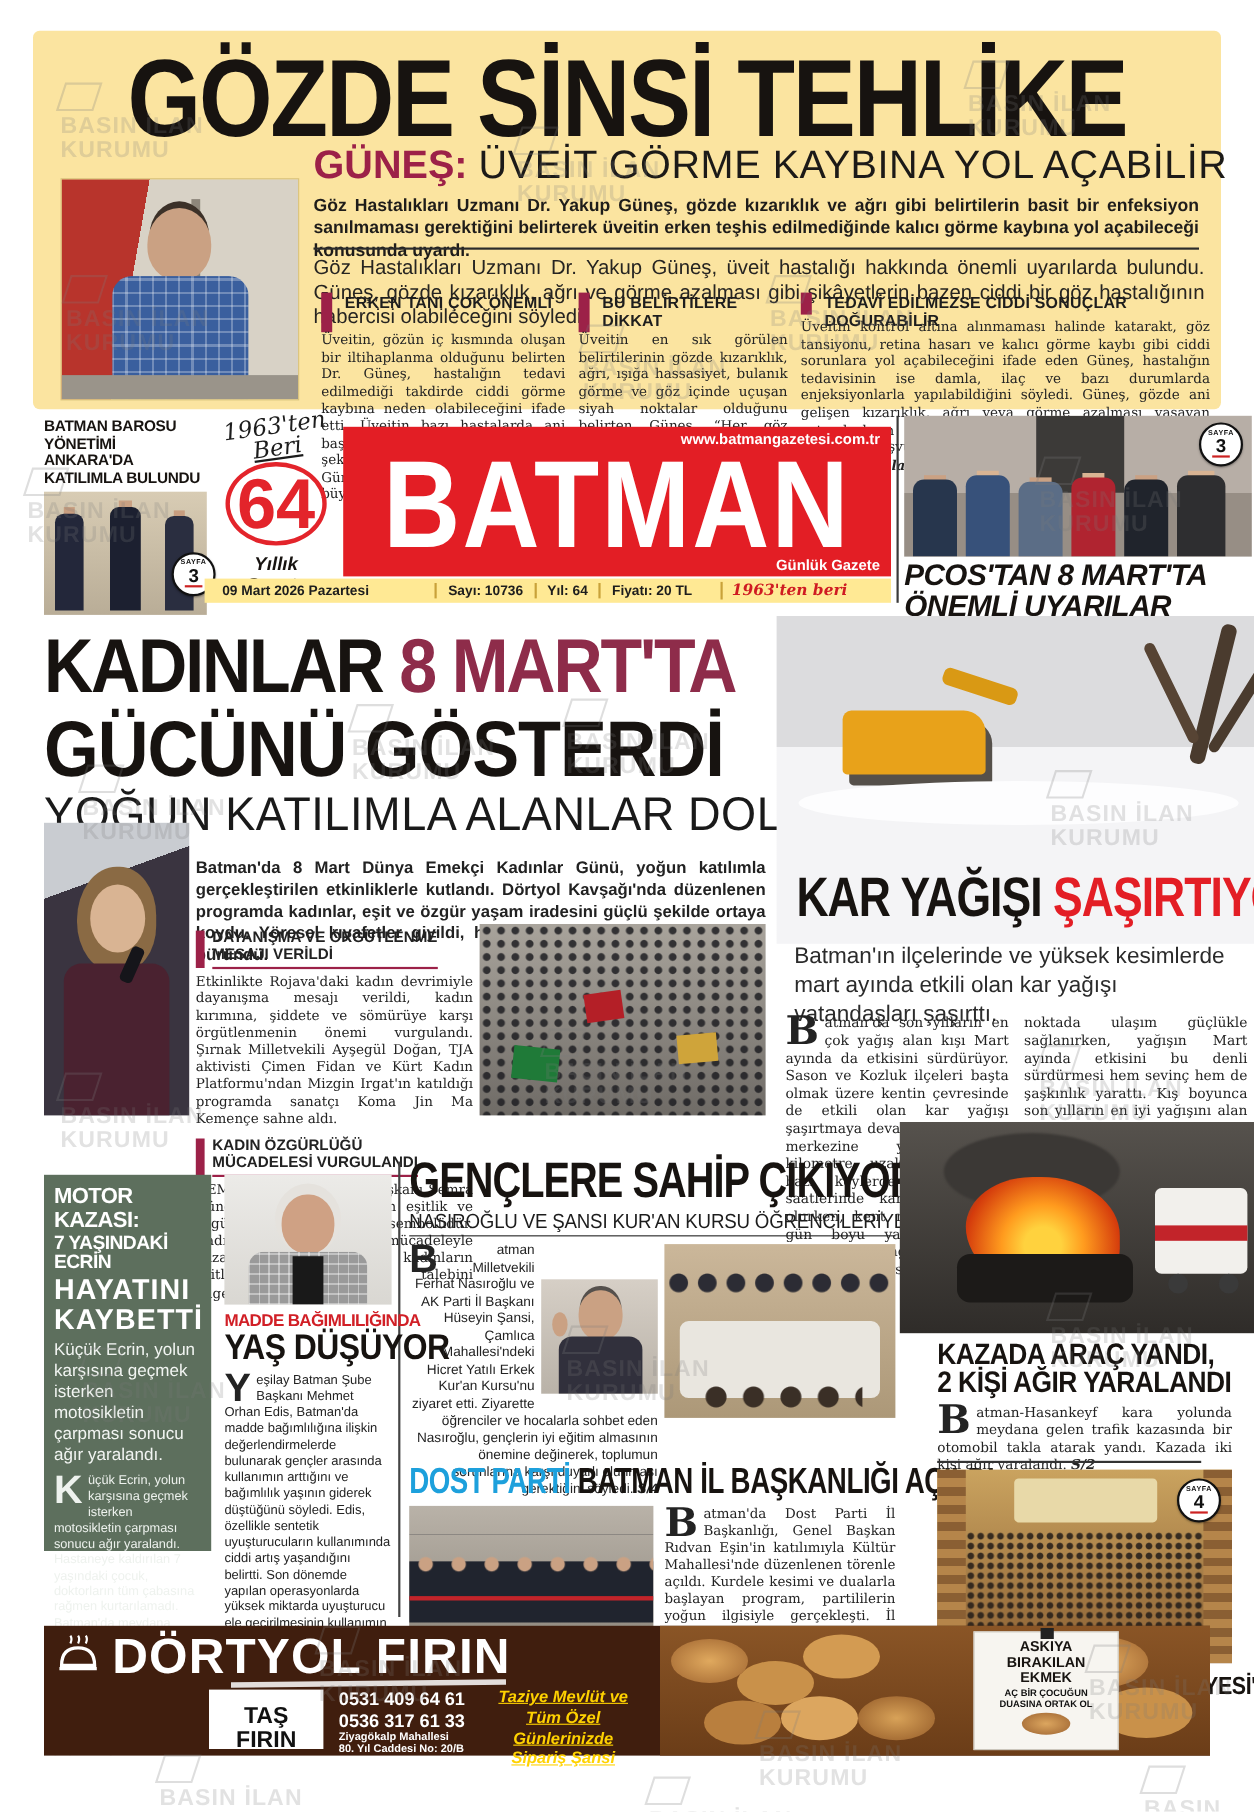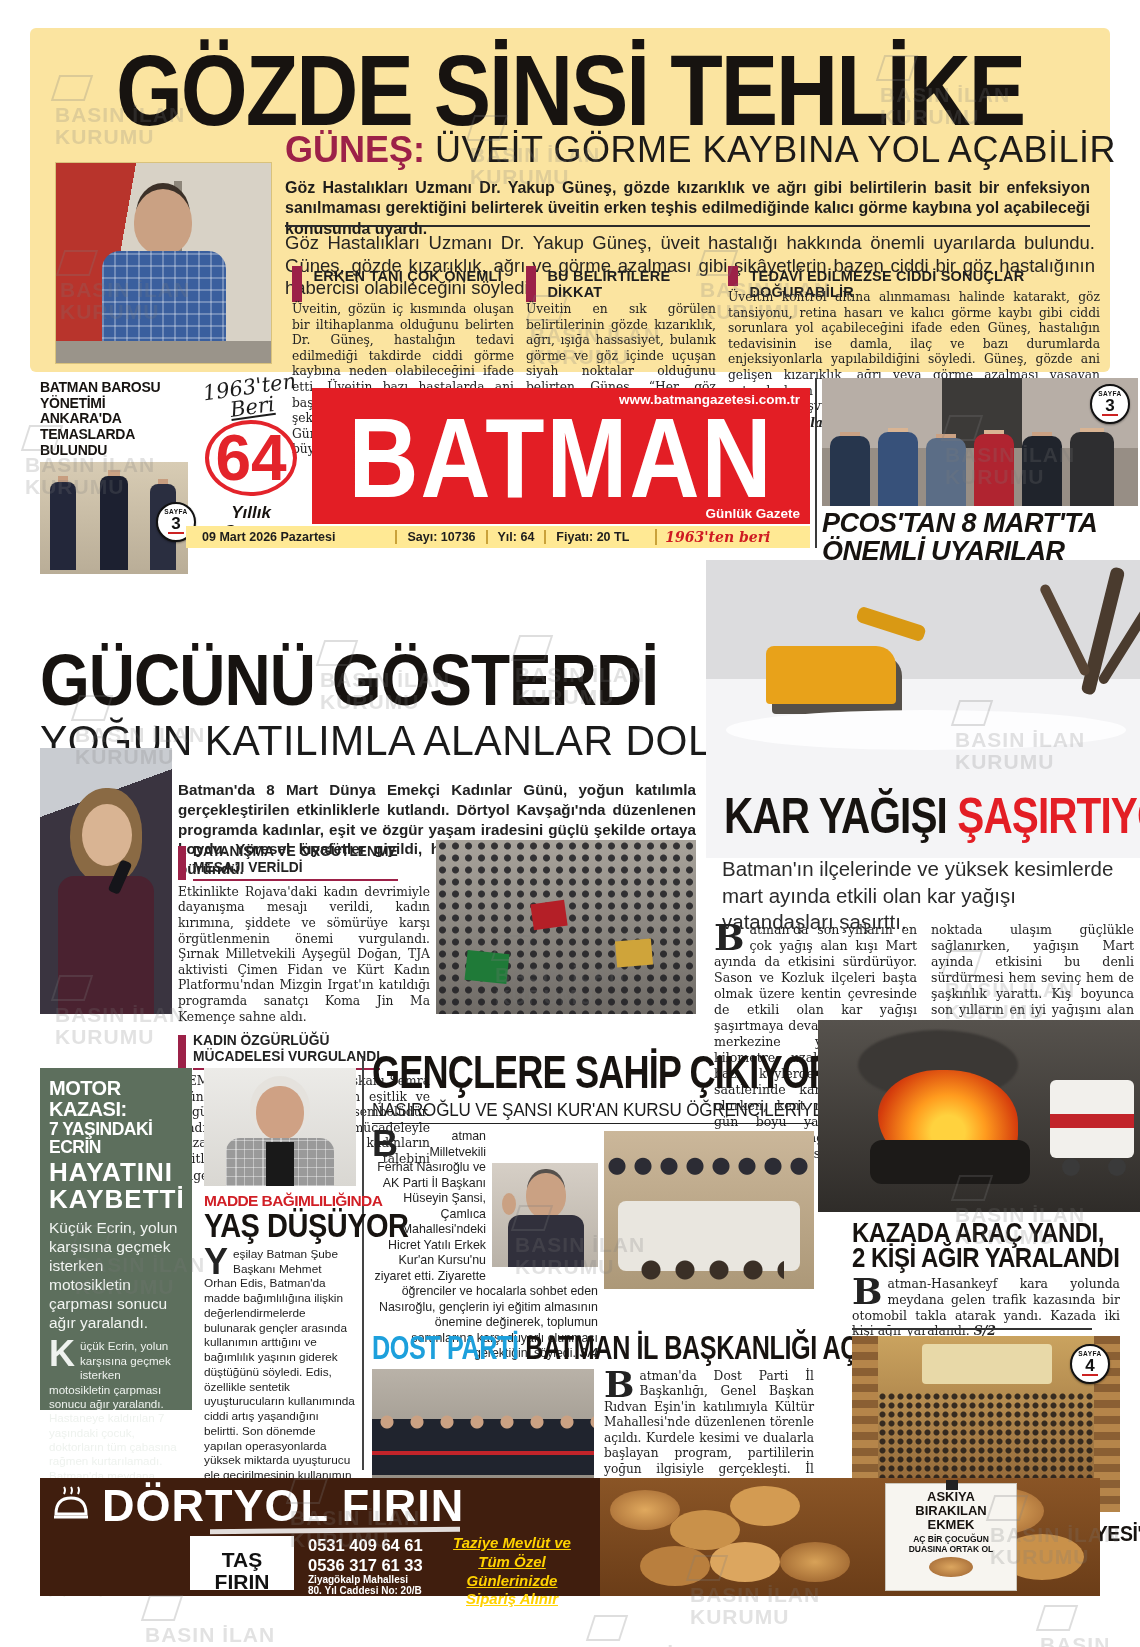--- a/index.html
+++ b/index.html
@@ -83,21 +83,21 @@
         <div class="body-serif">Üveitin kontrol altına alınmaması halinde katarakt, göz tansiyonu, retina hasarı ve kalıcı görme kaybı gibi ciddi sorunlara yol açabileceğini ifade eden Güneş, hastalığın tedavisinin ise damla, ilaç ve bazı durumlarda enjeksiyonlarla yapılabildiğini söyledi. Güneş, gözde ani gelişen kızarıklık, ağrı veya görme azalması yaşayan vatandaşların vakit kaybetmeden bir göz hastalıkları uzmanına başvurması gerektiğini sözlerine ekledi.</div>
         <div class="body-serif pageref" style="text-align:left;">(Zeynep Arslan)</div>
       </div>
     </div>
   </div>
 
   <div class="abs" style="left:40px;top:380px;width:148px;">
     <div class="hd" style="font-size:14px;line-height:1.12;letter-spacing:-.3px;">
       <div>BATMAN BAROSU</div>
       <div>YÖNETİMİ ANKARA'DA</div>
-      <div>TEMASLARDA BULUNDU</div>
+      <div>KATILIMLA BULUNDU</div>
     </div>
     <div class="photo" style="position:relative;margin-top:4px;width:148px;height:112px;background:linear-gradient(#d8ccb4,#b9ad97);">
       <div class="pd" style="left:10px;top:20px;width:26px;height:88px;background:#23273a;border-radius:8px 8px 0 0;box-shadow:0 -14px 0 -8px #c79d7f;"></div>
       <div class="pd" style="left:60px;top:14px;width:28px;height:94px;background:#1c2030;border-radius:8px 8px 0 0;box-shadow:0 -14px 0 -8px #caa183;"></div>
       <div class="pd" style="left:110px;top:22px;width:26px;height:86px;background:#2a2e40;border-radius:8px 8px 0 0;box-shadow:0 -13px 0 -8px #c79d7f;"></div>
     </div>
     <div class="badge" style="left:116px;top:122px;">
       <div class="bl">SAYFA</div>
       <div class="bn">3</div>
     </div>
@@ -149,20 +149,24 @@
         <div class="bn">3</div>
       </div>
     </div>
     <div class="hd" style="font-size:27px;line-height:1.02;letter-spacing:-.5px;margin-top:4px;font-style:italic;">
       <div>PCOS'TAN 8 MART'TA</div>
       <div>ÖNEMLİ UYARILAR</div>
     </div>
     <div style="margin-top:3px;background:#111;color:#fff;font-size:9.5px;font-weight:700;letter-spacing:.6px;text-align:center;padding:2px 0;">BATMAN'DA KADIN SAĞLIĞI İÇİN ÖZEL SEMİNER</div>
   </div>
 
+  <div class="hd abs" style="left:40px;top:572px;font-size:62px;line-height:1;letter-spacing:-2px;">
+    <span class="syL"><span>KADINLAR</span>
+    <span class="maroon" style="color:#8e2c4a;">8 MART'TA</span></span>
+  </div>
   <div class="hd abs" style="left:40px;top:645px;font-size:64px;line-height:1;letter-spacing:-1px;">
     <span class="syL">GÜCÜNÜ GÖSTERDİ</span>
   </div>
   <div class="abs" style="left:40px;top:719px;font-size:41px;font-weight:400;color:#1a1a1a;letter-spacing:.5px;line-height:1;">
     <span class="syL" style="transform:scaleY(1.05);">YOĞUN KATILIMLA ALANLAR DOLDU</span>
   </div>
 
   <div class="photo" style="left:40px;top:748px;width:132px;height:266px;background:linear-gradient(160deg,#c9ccd1 0 22%,#3a3440 22% 100%);">
     <div class="pd" style="left:30px;top:40px;width:72px;height:96px;border-radius:50% 46% 44% 48%;background:#8a6a44;"></div>
     <div class="pd" style="left:42px;top:56px;width:50px;height:62px;border-radius:50%;background:#d9b493;"></div>
@@ -348,21 +352,21 @@
       <div>0536 317 61 33</div>
     </div>
     <div style="position:absolute;left:268px;top:96px;color:#fff;font-weight:700;font-size:10px;line-height:1.1;white-space:nowrap;">
       <div>Ziyagökalp Mahallesi</div>
       <div>80. Yıl Caddesi No: 20/B</div>
     </div>
 
     <div style="position:absolute;left:392px;top:56px;width:160px;color:#ffd200;font-weight:700;font-style:italic;font-size:15px;line-height:1.25;text-align:center;">
       <div style="text-decoration:underline;">Taziye Mevlüt ve</div>
       <div style="text-decoration:underline;">Tüm Özel Günlerinizde</div>
-      <div style="text-decoration:underline;">Sipariş Alınır</div>
+      <div style="text-decoration:underline;">Sipariş Şansi</div>
     </div>
 
     <div class="photo" style="left:560px;top:0;width:500px;height:118px;background:linear-gradient(#8a5526,#6b3d18);">
       <div class="pd" style="left:10px;top:12px;width:70px;height:40px;border-radius:50%;background:radial-gradient(#e0a95e,#a06530);box-shadow:60px 20px 0 #c9914a, 120px -4px 0 #d39b52, 30px 56px 0 #b97f3e, 100px 52px 0 #dca65f;"></div>
       <div class="pd" style="left:360px;top:10px;width:84px;height:46px;border-radius:50%;background:radial-gradient(#e0a95e,#a06530);box-shadow:40px 46px 0 #c9914a, -30px 52px 0 #d39b52;"></div>
       <div class="pd" style="left:180px;top:64px;width:70px;height:40px;border-radius:50%;background:radial-gradient(#d8a258,#935a28);"></div>
     </div>
 
     <div style="position:absolute;left:845px;top:5px;width:132px;height:108px;background:#f7f5f0;border:1px solid #cbc6bc;text-align:center;color:#111;box-sizing:border-box;padding-top:6px;">
       <div style="position:absolute;left:60px;top:-4px;width:12px;height:10px;background:#222;"></div>

